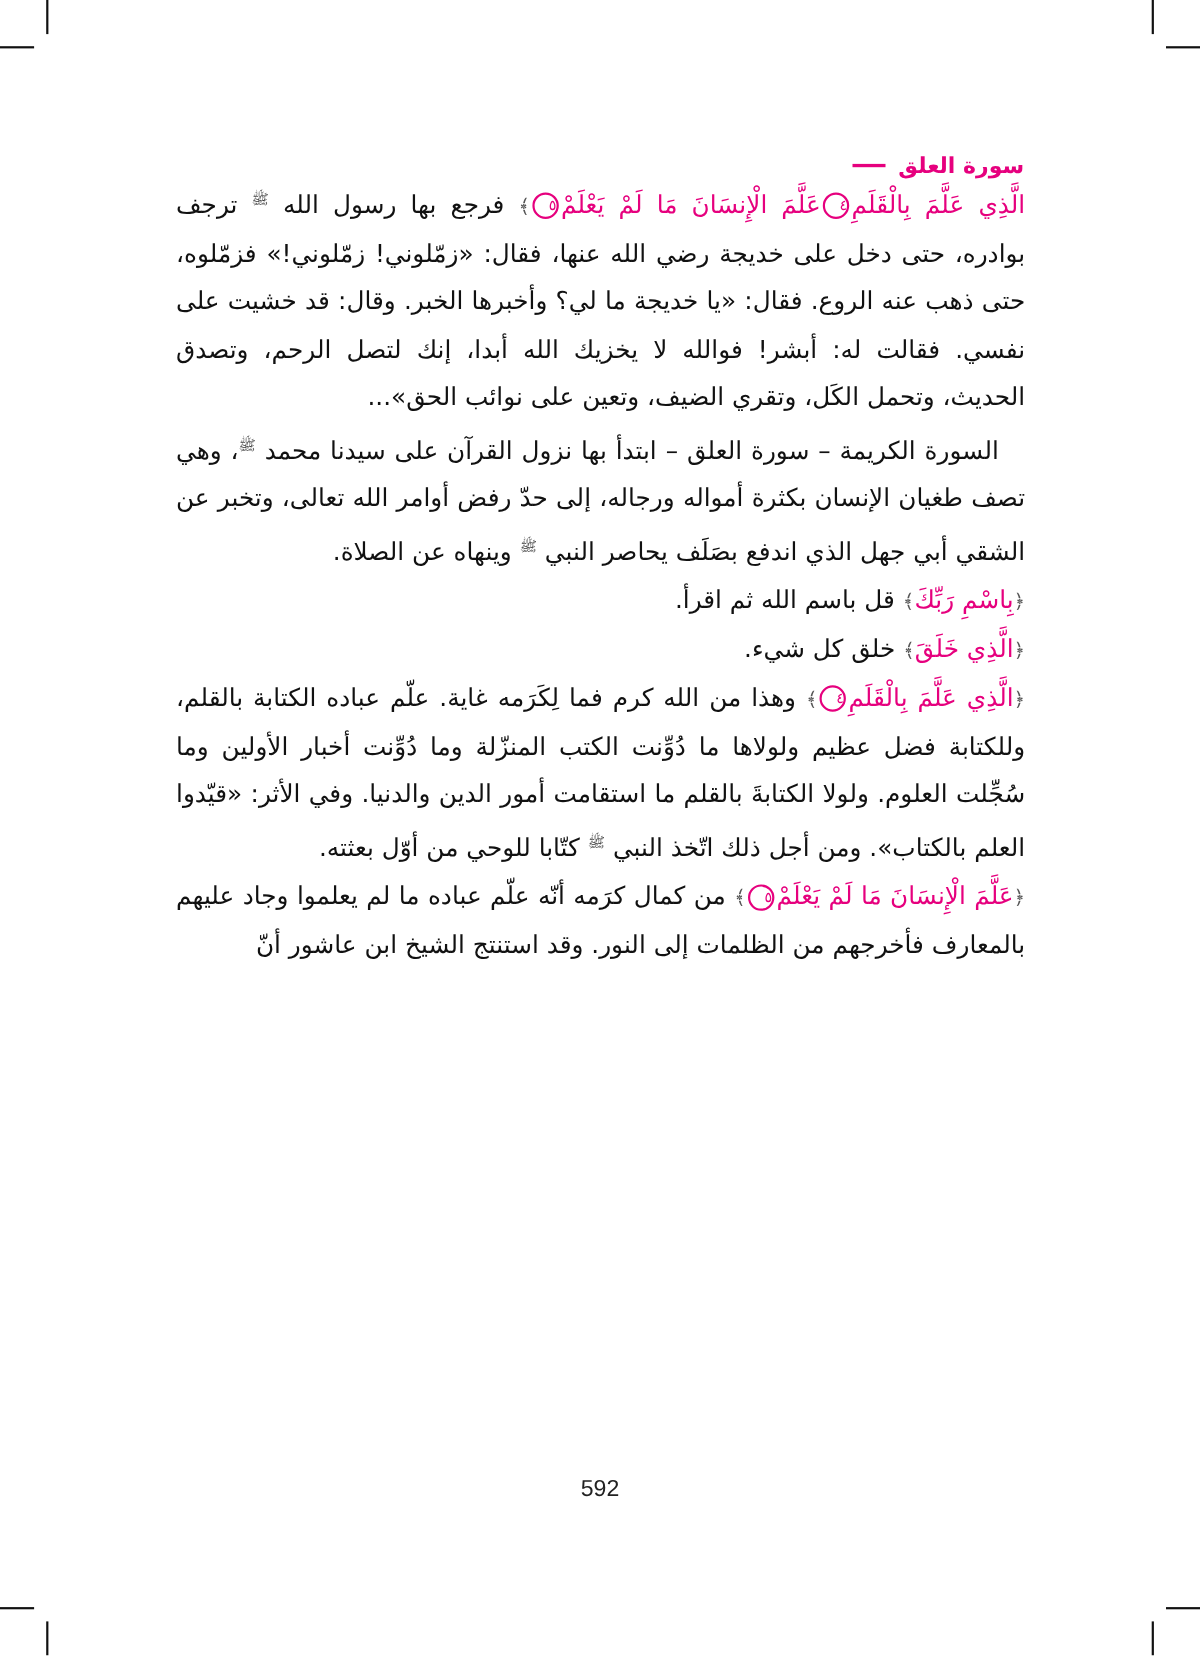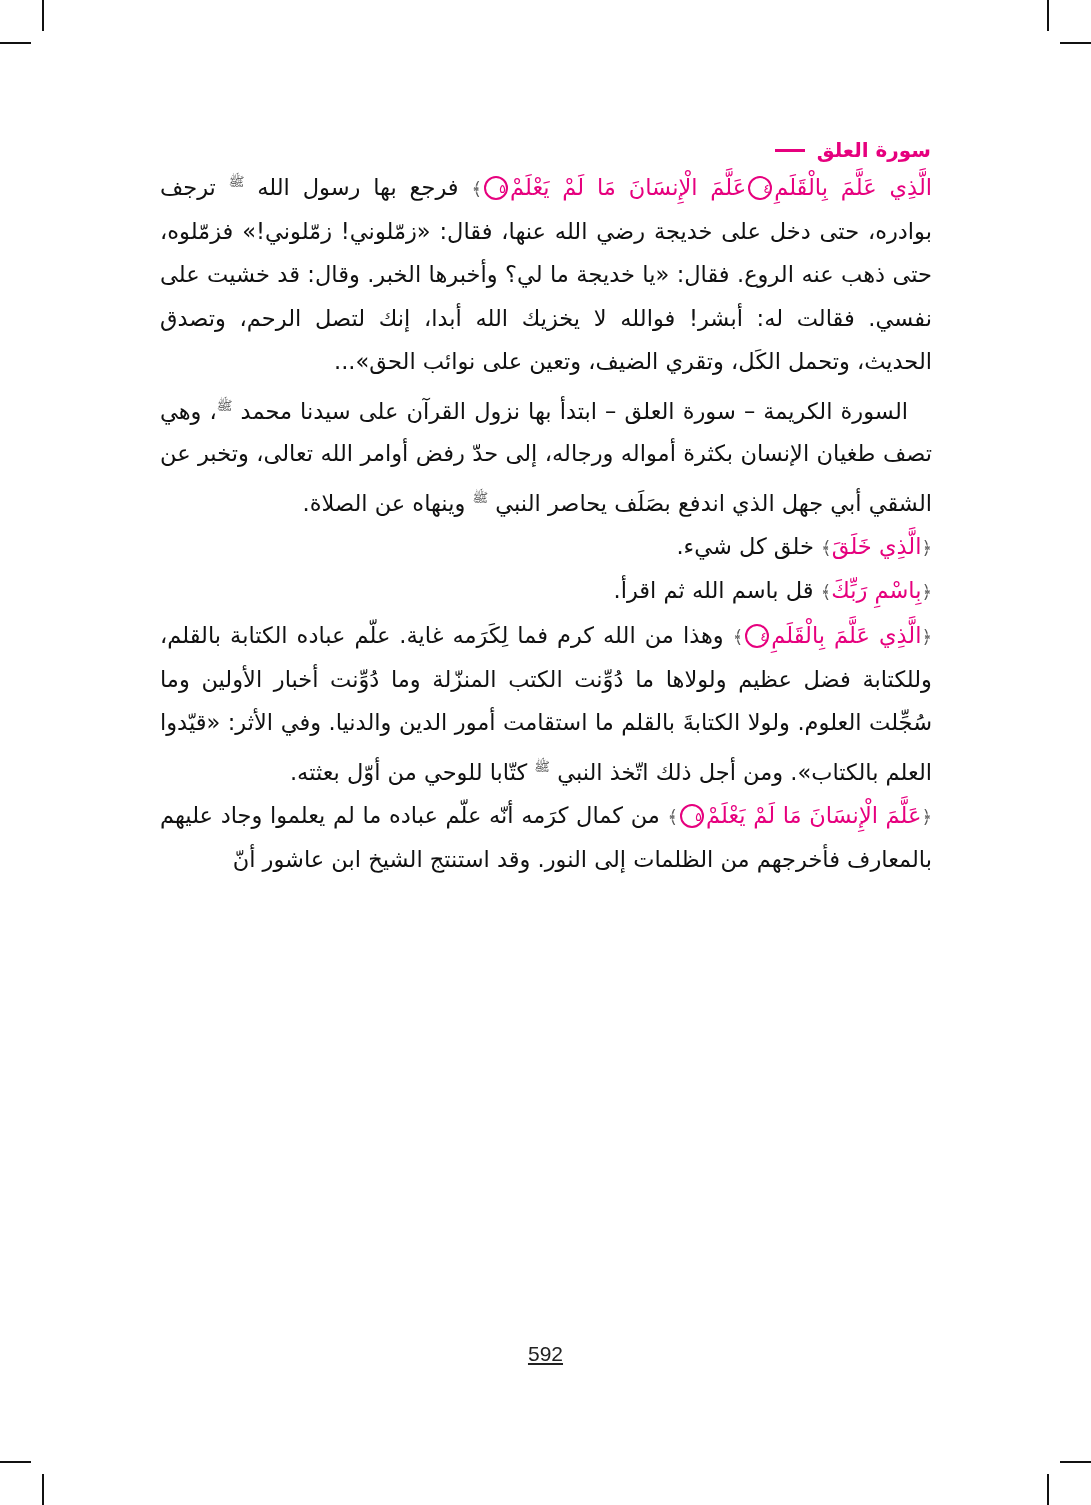--- a/index.html
+++ b/index.html
@@ -27,21 +27,21 @@
   .bracket { color: #555; font-size: 18px; }
   .ayah-num {
     display: inline-block; width: 24px; height: 24px; line-height: 22px;
     border: 2px solid #e6007e; border-radius: 50%;
     color: #e6007e; font-size: 13px; text-align: center; vertical-align: middle;
     margin: 0 2px; box-sizing: border-box;
   }
   .pbuh { font-size: 13px; vertical-align: super; color: #333; }
   .page-num {
     position: absolute; top: 1342px; left: 0; width: 1091px; text-align: center;
-    font-family: "Liberation Sans", sans-serif; font-size: 21px; color: #222; text-decoration: underline;
+    font-family: "Liberation Sans", sans-serif; font-size: 21px; color: #222;
   }
 </style>
 </head>
 <body>
 
 <div class="crop" style="left:42px;top:0;width:2px;height:31px;"></div>
 <div class="crop" style="left:0;top:42px;width:31px;height:2px;"></div>
 <div class="crop" style="left:1047px;top:0;width:2px;height:31px;"></div>
 <div class="crop" style="left:1060px;top:42px;width:31px;height:2px;"></div>
 <div class="crop" style="left:0;top:1461px;width:31px;height:2px;"></div>
@@ -50,19 +50,19 @@
 <div class="crop" style="left:1047px;top:1474px;width:2px;height:31px;"></div>
 
 <div class="header">
   <span class="header-rule"></span>
   <span class="header-title">سورة العلق</span>
 </div>
 
 <div class="body-text" id="body-text">
     <p class="para"><span class="verse">الَّذِي عَلَّمَ بِالْقَلَمِ</span><span class="ayah-num">٤</span><span class="verse">عَلَّمَ الْإِنسَانَ مَا لَمْ يَعْلَمْ</span><span class="ayah-num">٥</span><span class="bracket">﴾</span><span class="text"> فرجع بها رسول الله </span><span class="pbuh">ﷺ</span><span class="text"> ترجف بوادره، حتى دخل على خديجة رضي الله عنها، فقال: «زمّلوني! زمّلوني!» فزمّلوه، حتى ذهب عنه الروع. فقال: «يا خديجة ما لي؟ وأخبرها الخبر. وقال: قد خشيت على نفسي. فقالت له: أبشر! فوالله لا يخزيك الله أبدا، إنك لتصل الرحم، وتصدق الحديث، وتحمل الكَل، وتقري الضيف، وتعين على نوائب الحق»...</span></p>
     <p class="para indent"><span class="text">السورة الكريمة – سورة العلق – ابتدأ بها نزول القرآن على سيدنا محمد </span><span class="pbuh">ﷺ</span><span class="text">، وهي تصف طغيان الإنسان بكثرة أمواله ورجاله، إلى حدّ رفض أوامر الله تعالى، وتخبر عن الشقي أبي جهل الذي اندفع بصَلَف يحاصر النبي </span><span class="pbuh">ﷺ</span><span class="text"> وينهاه عن الصلاة.</span></p>
+    <p class="para"><span class="bracket">﴿</span><span class="verse">بِاسْمِ رَبِّكَ</span><span class="bracket">﴾</span><span class="text"> قل باسم الله ثم اقرأ.</span></p>
     <p class="para"><span class="bracket">﴿</span><span class="verse">الَّذِي خَلَقَ</span><span class="bracket">﴾</span><span class="text"> خلق كل شيء.</span></p>
-    <p class="para"><span class="bracket">﴿</span><span class="verse">بِاسْمِ رَبِّكَ</span><span class="bracket">﴾</span><span class="text"> قل باسم الله ثم اقرأ.</span></p>
     <p class="para"><span class="bracket">﴿</span><span class="verse">الَّذِي عَلَّمَ بِالْقَلَمِ</span><span class="ayah-num">٤</span><span class="bracket">﴾</span><span class="text"> وهذا من الله كرم فما لِكَرَمه غاية. علّم عباده الكتابة بالقلم، وللكتابة فضل عظيم ولولاها ما دُوِّنت الكتب المنزّلة وما دُوِّنت أخبار الأولين وما سُجِّلت العلوم. ولولا الكتابةَ بالقلم ما استقامت أمور الدين والدنيا. وفي الأثر: «قيّدوا العلم بالكتاب». ومن أجل ذلك اتّخذ النبي </span><span class="pbuh">ﷺ</span><span class="text"> كتّابا للوحي من أوّل بعثته.</span></p>
     <p class="para"><span class="bracket">﴿</span><span class="verse">عَلَّمَ الْإِنسَانَ مَا لَمْ يَعْلَمْ</span><span class="ayah-num">٥</span><span class="bracket">﴾</span><span class="text"> من كمال كرَمه أنّه علّم عباده ما لم يعلموا وجاد عليهم بالمعارف فأخرجهم من الظلمات إلى النور. وقد استنتج الشيخ ابن عاشور أنّ</span></p>
   </div>
 
 <div class="page-num">592</div>
 
 </body></html>

